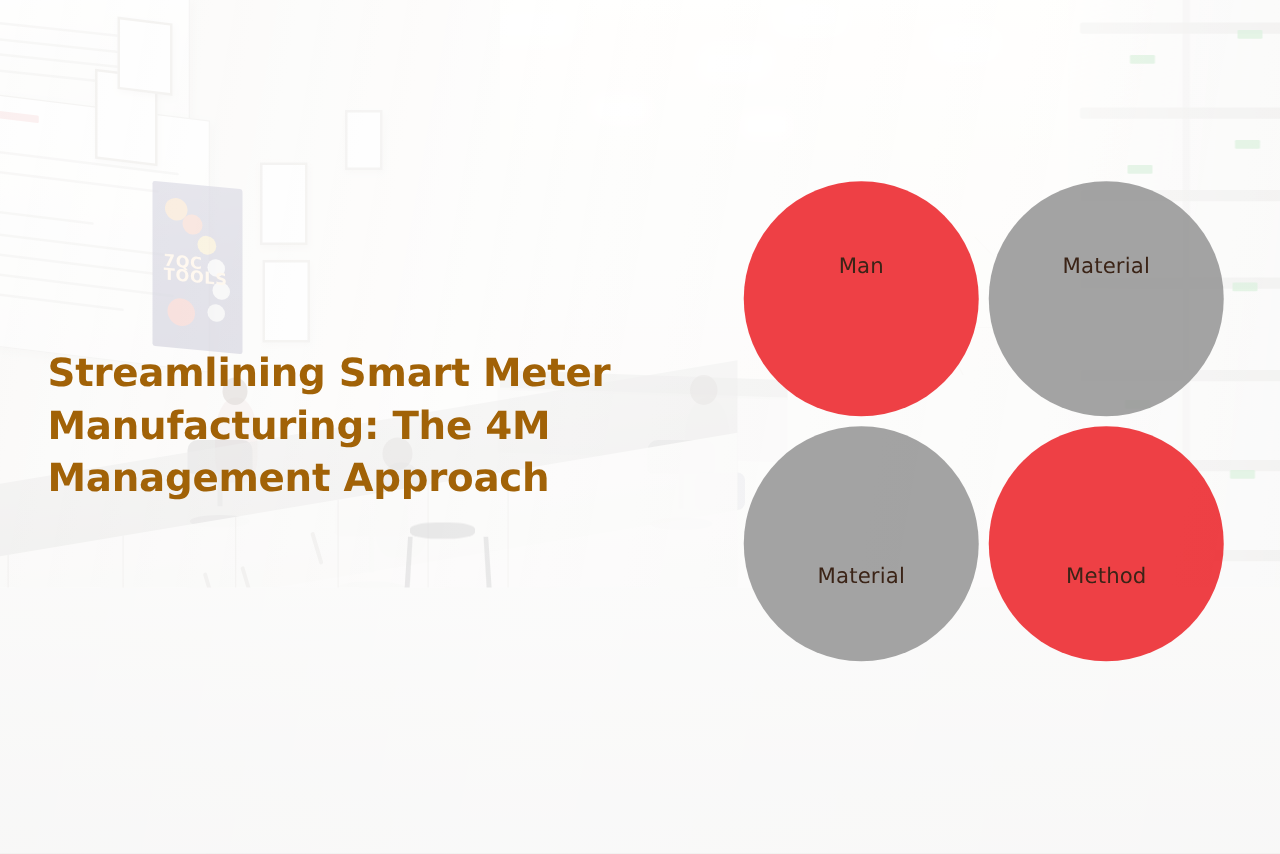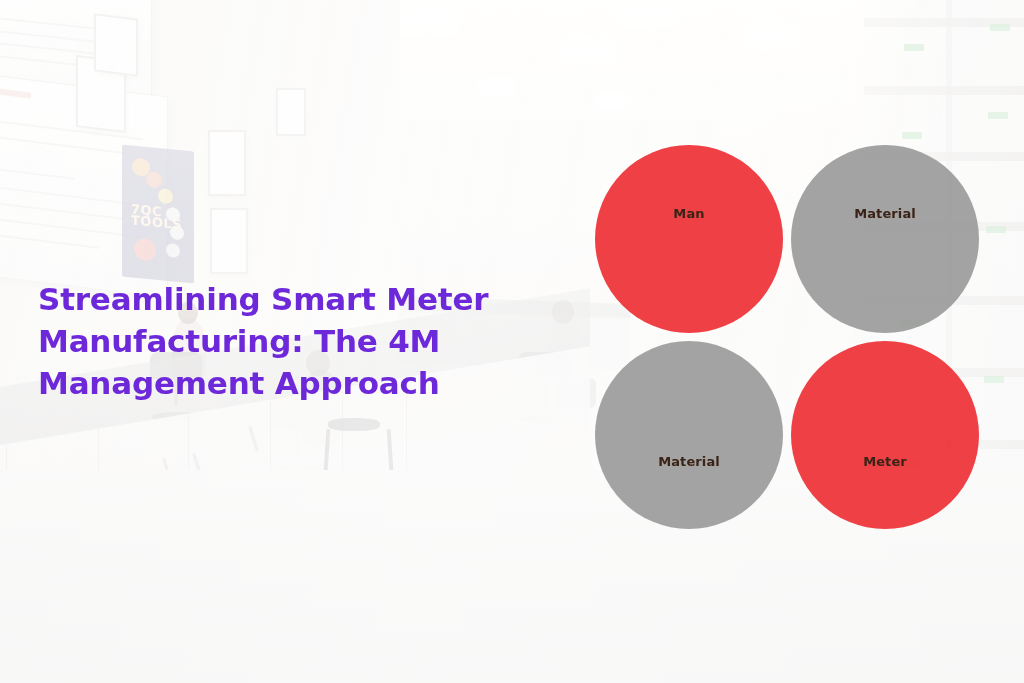--- a/index.html
+++ b/index.html
@@ -263,21 +263,21 @@
     position: absolute;
     left: 38px;
     top: 278px;
     width: 560px;
     margin: 0;
     font-family: "DejaVu Sans", sans-serif;
     font-size: 31px;
     font-weight: 700;
     line-height: 42px;
     letter-spacing: -0.2px;
-    color: #6d28d9;
+    color: #a16207;
     white-space: pre-line;
   }
 
   
   .venn {
     position: absolute;
     left: 595px;
     top: 145px;
     width: 385px;
     height: 385px;
@@ -304,22 +304,22 @@
     height: 188px;
     border-radius: 50%;
     background: rgba(255,255,255,.72);
     display: flex;
     align-items: center;
     justify-content: center;
   }
 
   .circle-label {
     font-family: "DejaVu Sans", sans-serif;
-    font-size: 13px;
-    font-weight: 700;
+    font-size: 17px;
+    font-weight: 400;
     color: #3b2417;
     letter-spacing: .1px;
     user-select: none;
   }
   .c-man .circle-label,
   .c-method .circle-label { transform: translateY(-26px); }
   .c-machine .circle-label { transform: translateY(-26px); }
   .c-material .circle-label { transform: translateY(26px); }
   .c-method .circle-label  { transform: translateY(26px); }
   .c-man .circle-label     { transform: translateY(-26px); }
@@ -481,19 +481,19 @@
 
     <div class="circle c-machine">
       <span class="circle-label">Material</span>
     </div>
 
     <div class="circle c-material">
       <span class="circle-label">Material</span>
     </div>
 
     <div class="circle c-method">
-      <span class="circle-label">Meter</span>
+      <span class="circle-label">Method</span>
     </div>
 
 
   </div>
 
 </div>
 
 </body></html>

